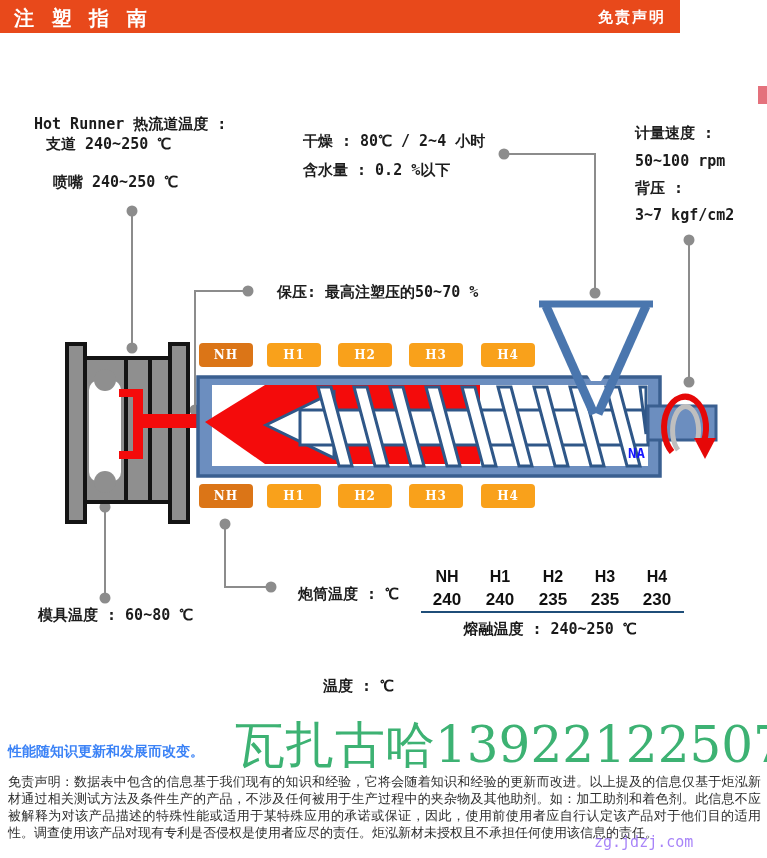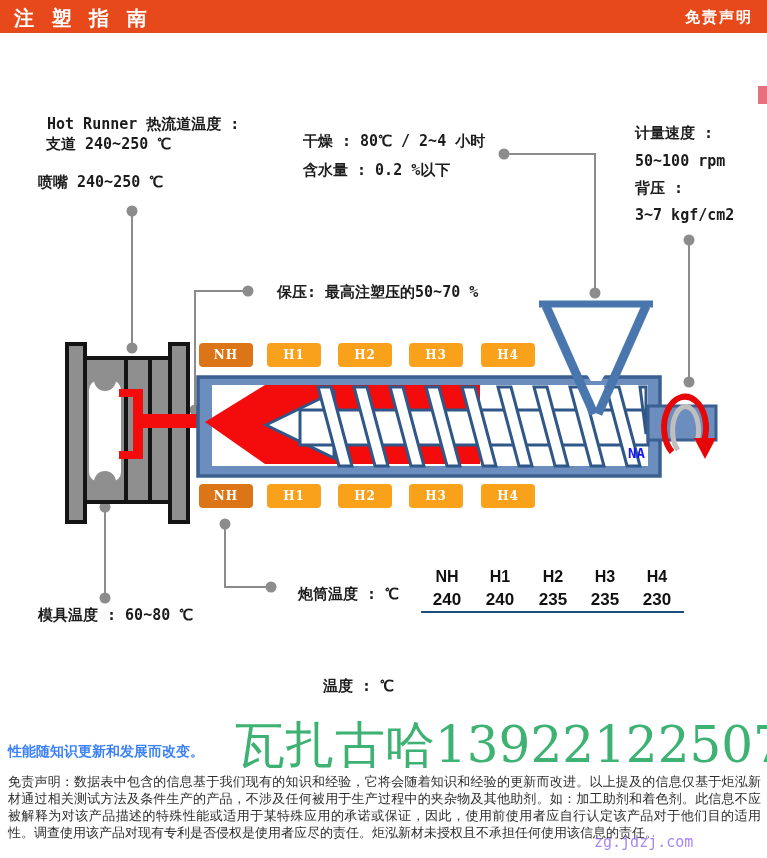--- a/index.html
+++ b/index.html
@@ -1,19 +1,19 @@
 <!DOCTYPE html>
 <html><head>
 <meta charset="utf-8">
 <style>
   html,body{margin:0;padding:0;background:#fff;}
   .page{position:relative;width:767px;height:858px;background:#fff;overflow:hidden;
         font-family:"Liberation Sans",sans-serif;color:#1a1a1a;}
   
-  .header{position:absolute;left:0;top:0;width:767px;height:33px;background:#E8491B;}
+  .header{position:absolute;left:0;top:0;width:680px;height:33px;background:#E8491B;}
   .header-title{position:absolute;left:14px;top:5px;color:#fff;font-size:20px;font-weight:bold;letter-spacing:6px;}
   .header-right{position:absolute;right:14px;top:8px;color:#fff;font-size:15px;font-weight:bold;letter-spacing:2px;}
   
   .ann{position:absolute;font-family:"DejaVu Sans Mono","Liberation Sans",sans-serif;
        font-size:15px;font-weight:bold;color:#1c1c1c;white-space:nowrap;}
   
   .heater{position:absolute;width:54px;height:24px;border-radius:4px;background:#F9A11B;
           color:#fff;font-size:12px;font-weight:bold;text-align:center;line-height:24px;
           letter-spacing:1px;font-family:"DejaVu Serif","Liberation Serif",serif;}
   .heater.nh{background:#DB7517;}
@@ -139,23 +139,23 @@
   <div class="heater" style="left:338px;top:343px;">H2</div>
   <div class="heater" style="left:409px;top:343px;">H3</div>
   <div class="heater" style="left:481px;top:343px;">H4</div>
 
   <div class="heater nh" style="left:199px;top:484px;">NH</div>
   <div class="heater" style="left:267px;top:484px;">H1</div>
   <div class="heater" style="left:338px;top:484px;">H2</div>
   <div class="heater" style="left:409px;top:484px;">H3</div>
   <div class="heater" style="left:481px;top:484px;">H4</div>
 
-  <div class="ann" style="left:47px;top:115px;">Hot Runner 热流道温度 :</div>
+  <div class="ann" style="left:34px;top:115px;">Hot Runner 热流道温度 :</div>
   <div class="ann" style="left:46px;top:135px;">支道 240~250 ℃</div>
-  <div class="ann" style="left:30px;top:173px;padding-left:8px;">喷嘴 240~250 ℃</div>
+  <div class="ann" style="left:45px;top:173px;padding-left:8px;">喷嘴 240~250 ℃</div>
 
   <div class="ann" style="left:303px;top:132px;">干燥 : 80℃ / 2~4 小时</div>
   <div class="ann" style="left:303px;top:161px;">含水量 : 0.2 %以下</div>
 
   <div class="ann" style="left:635px;top:124px;">计量速度 :</div>
   <div class="ann" style="left:635px;top:152px;">50~100 rpm</div>
   <div class="ann" style="left:635px;top:179px;">背压 :</div>
   <div class="ann" style="left:635px;top:206px;">3~7 kgf/cm2</div>
 
   <div class="ann" style="left:277px;top:283px;">保压: 最高注塑压的50~70 %</div>
@@ -167,19 +167,20 @@
   <div class="tcell thead" style="left:472px;top:568px;">H1</div>
   <div class="tcell thead" style="left:525px;top:568px;">H2</div>
   <div class="tcell thead" style="left:577px;top:568px;">H3</div>
   <div class="tcell thead" style="left:629px;top:568px;">H4</div>
   <div class="tcell tval" style="left:419px;top:590px;">240</div>
   <div class="tcell tval" style="left:472px;top:590px;">240</div>
   <div class="tcell tval" style="left:525px;top:590px;">235</div>
   <div class="tcell tval" style="left:577px;top:590px;">235</div>
   <div class="tcell tval" style="left:629px;top:590px;">230</div>
   <div class="tline"></div>
+  <div class="melt">熔融温度 : 240~250 ℃</div>
 
   <div class="wm-green">瓦扎古哈13922122507</div>
   <div class="note">性能随知识更新和发展而改变。</div>
   <div class="disclaimer">免责声明：数据表中包含的信息基于我们现有的知识和经验，它将会随着知识和经验的更新而改进。以上提及的信息仅基于炬泓新材通过相关测试方法及条件生产的产品，不涉及任何被用于生产过程中的夹杂物及其他助剂。如：加工助剂和着色剂。此信息不应被解释为对该产品描述的特殊性能或适用于某特殊应用的承诺或保证，因此，使用前使用者应自行认定该产品对于他们目的适用性。调查使用该产品对现有专利是否侵权是使用者应尽的责任。炬泓新材未授权且不承担任何使用该信息的责任。</div>
   <div class="wm-gray">zg.jdzj.com</div>
 
 </div>
 
 </body></html>

